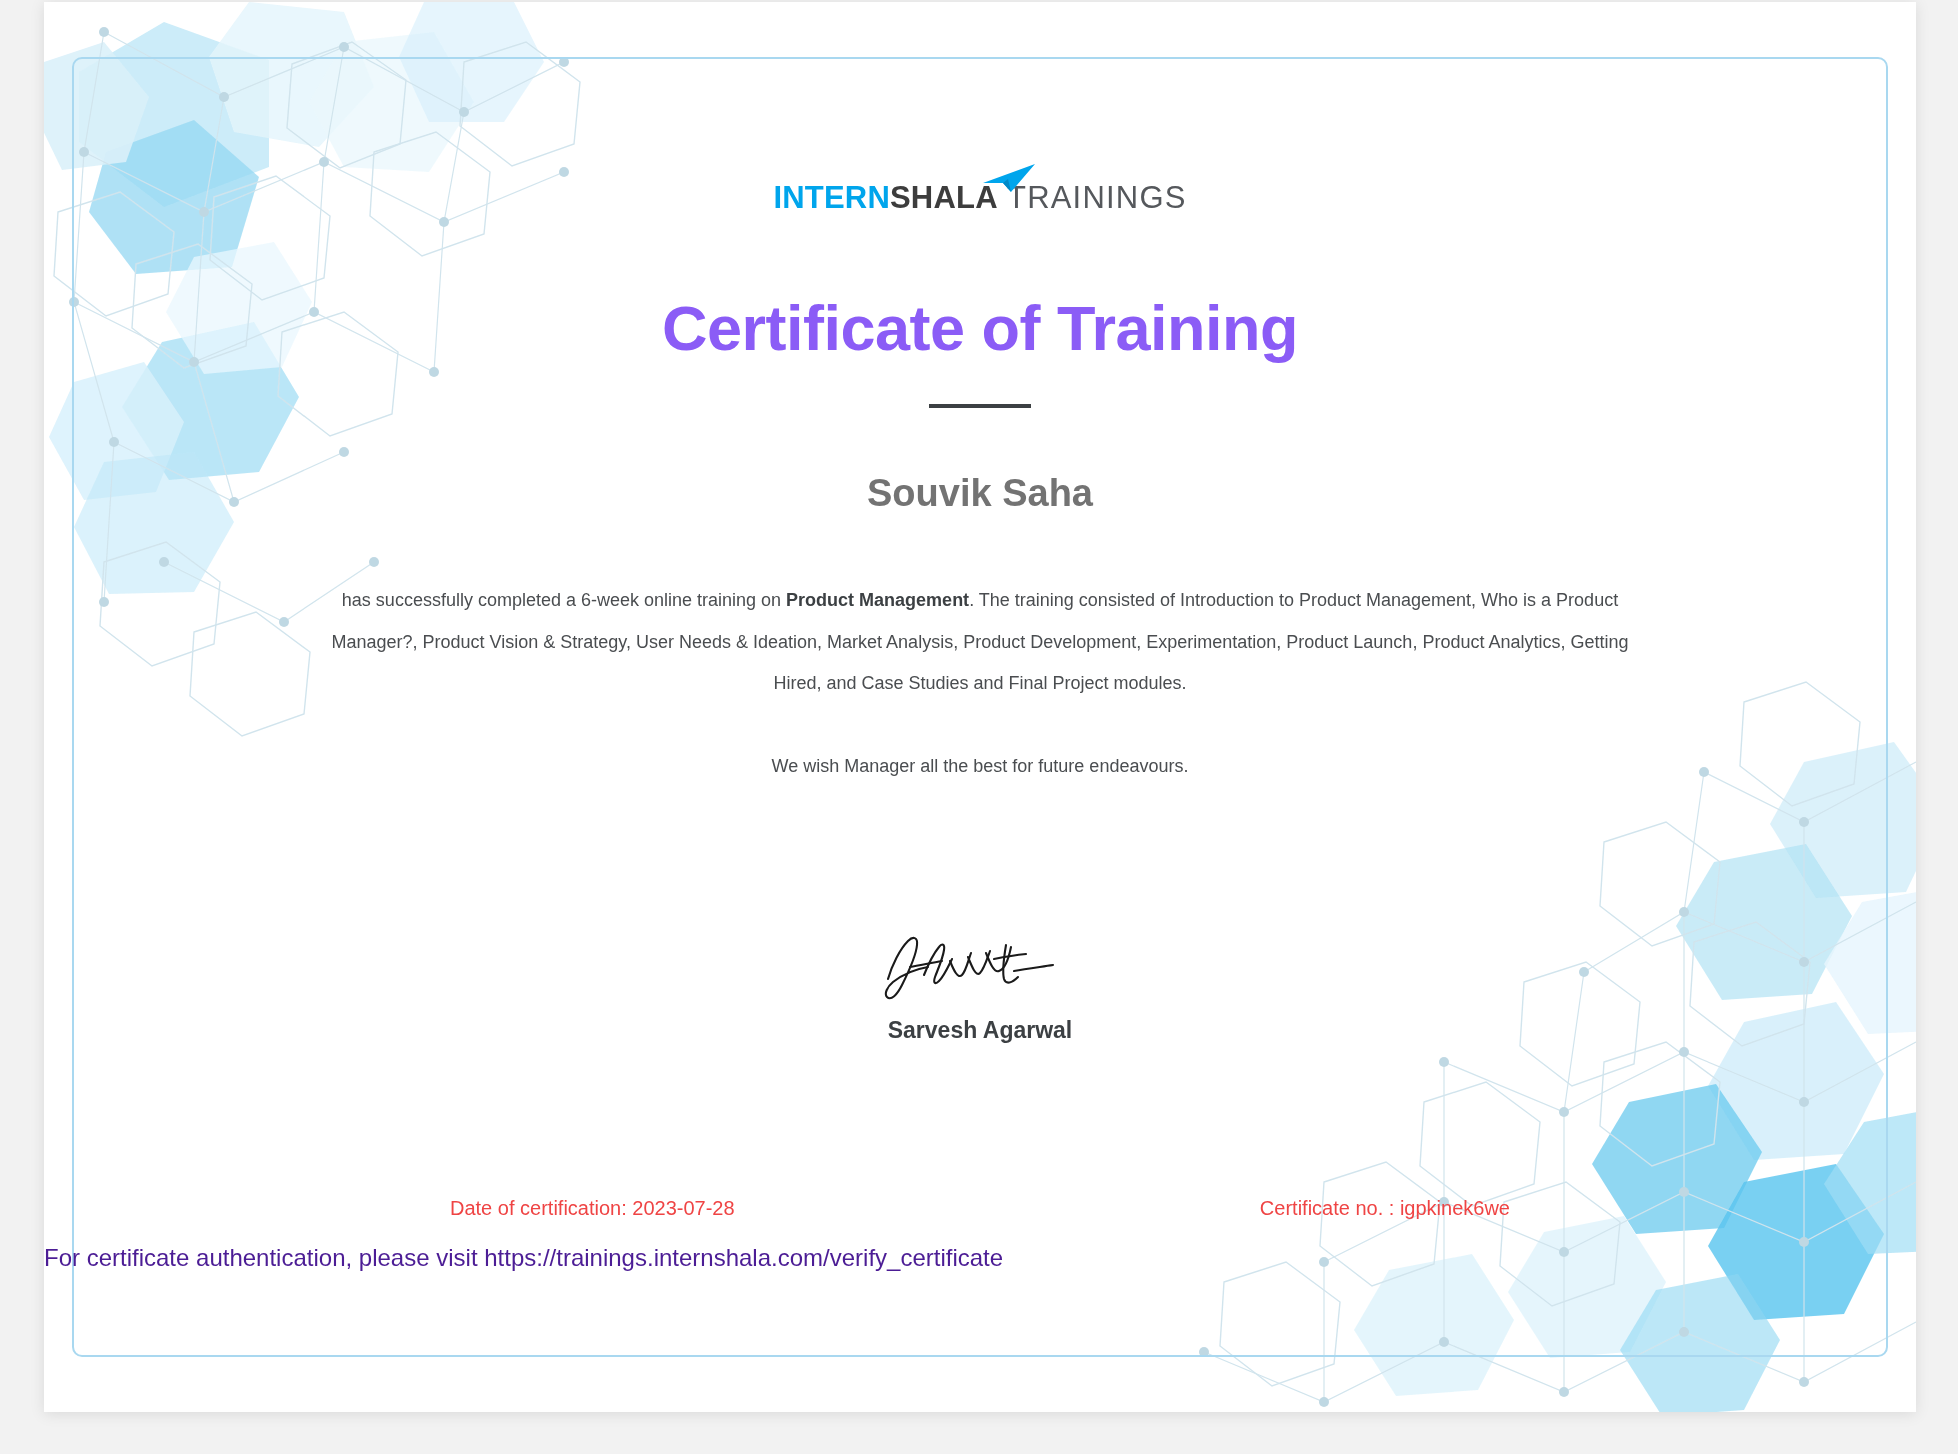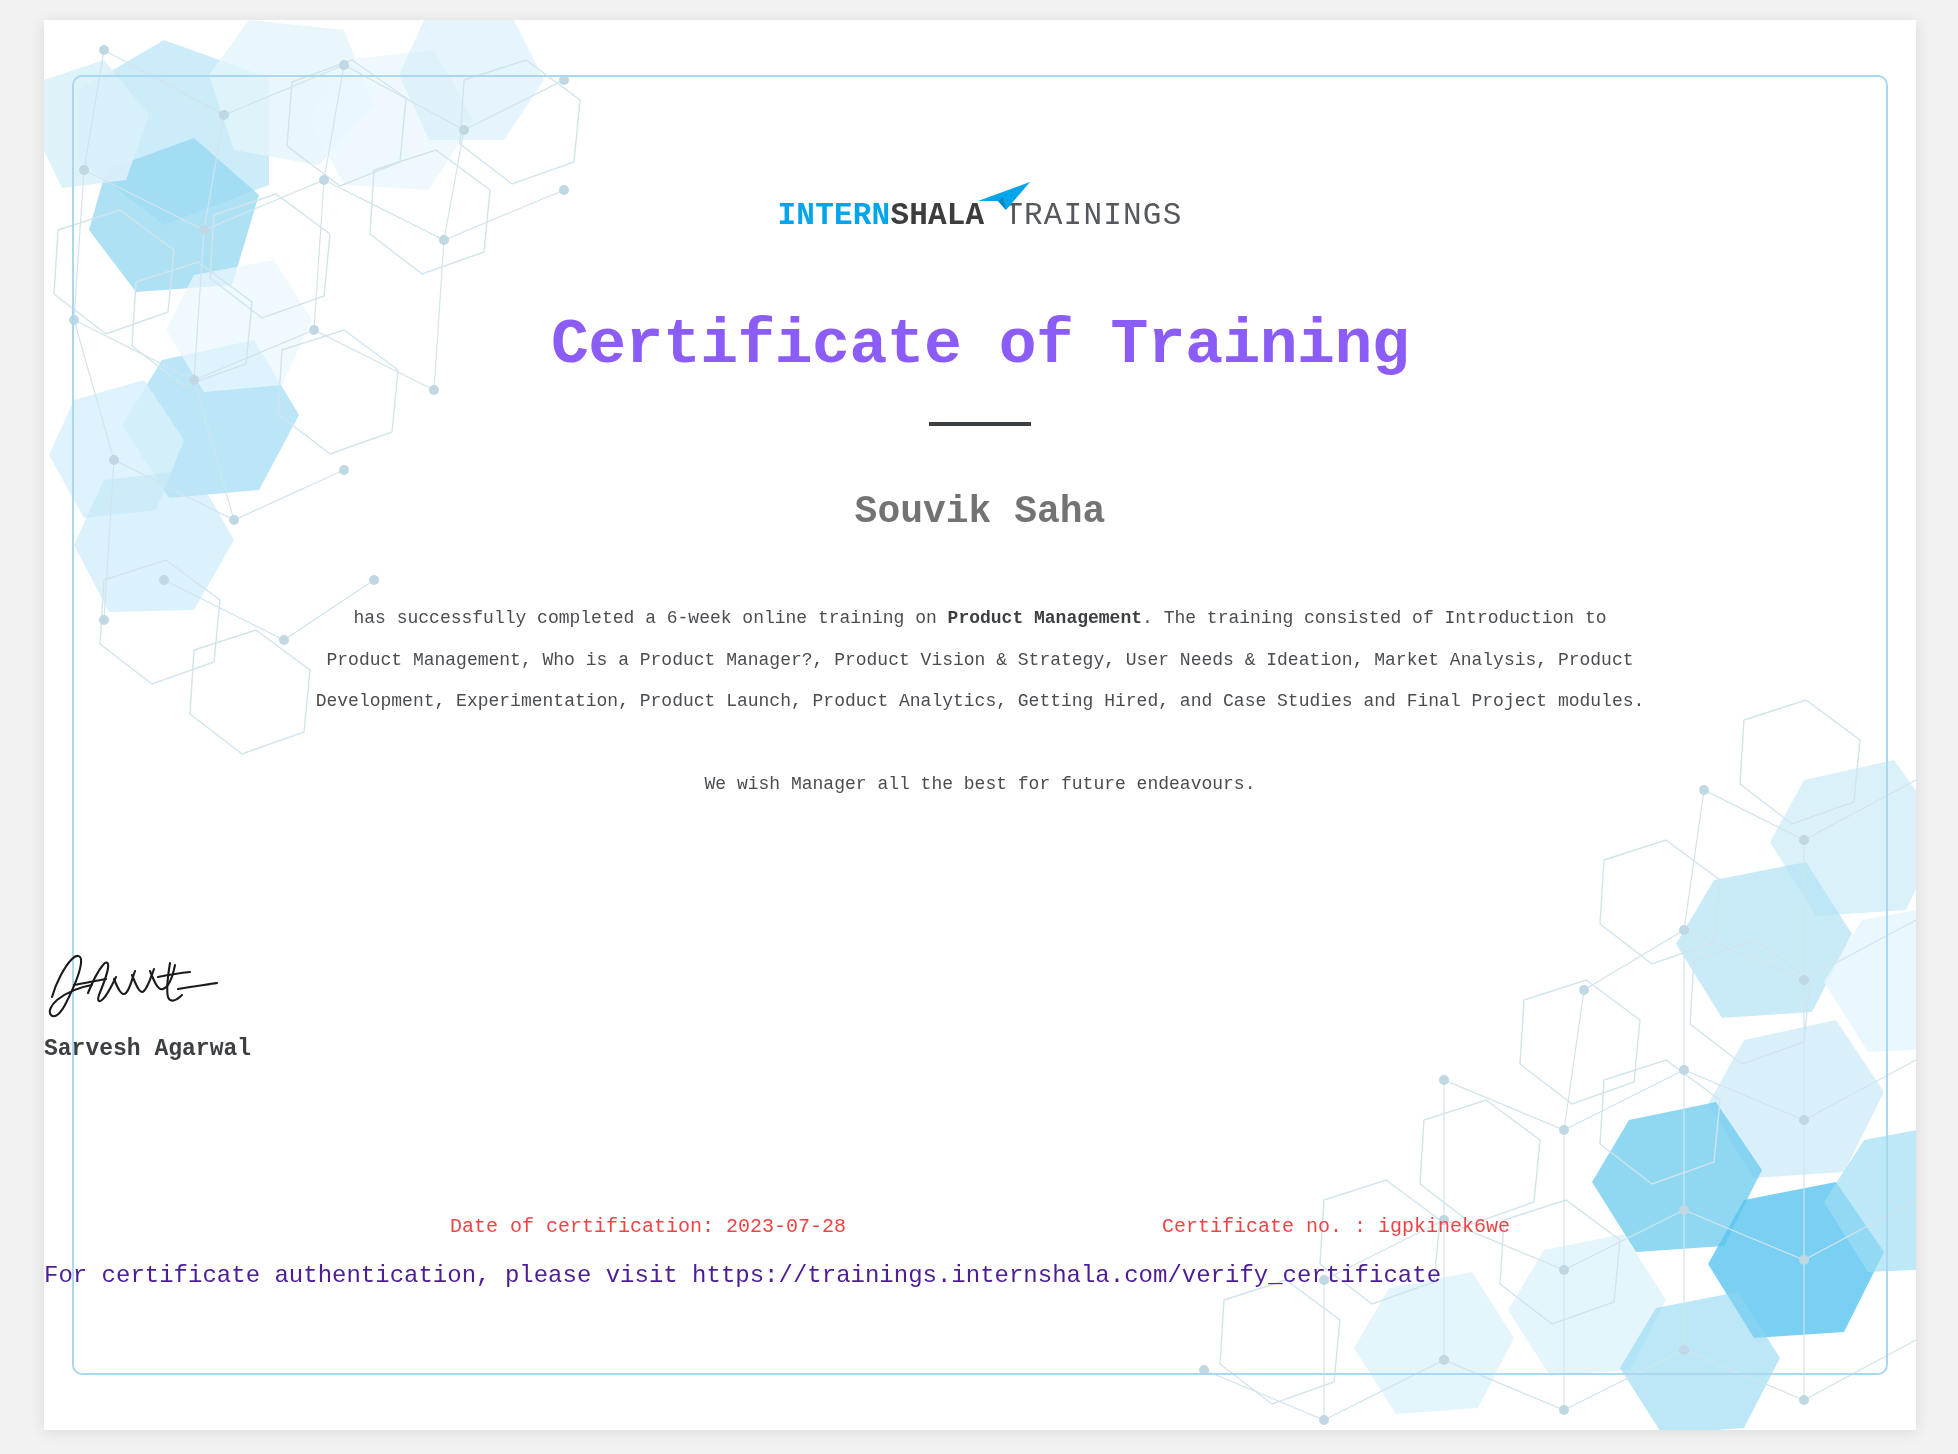--- a/index.html
+++ b/index.html
@@ -17,27 +17,26 @@
     width: 1958px;
     height: 1454px;
     background: #f2f2f2;
     overflow: hidden;
   }
 
   
   .certificate {
     position: absolute;
     left: 44px;
-    top: 20px;
+    top: 2px;
     width: 1872px;
     height: 1410px;
     background: #ffffff;
     box-shadow: 0 2px 14px rgba(0,0,0,0.10);
     overflow: hidden;
-    font-family: Liberation Mono, monospace;
   }
 
   
   .frame {
     position: absolute;
     left: 28px;
     top: 55px;
     right: 28px;
     bottom: 55px;
     border: 2px solid #a9d8f0;
@@ -137,21 +136,21 @@
     color: #4a4d50;
   }
   .body-text b { font-weight: 700; color: #3c4043; }
 
   
   .sig-block {
     position: absolute;
     top: 925px;
     left: 0;
     width: 100%;
-    text-align: left;
+    text-align: center;
   }
   .sig-img { width: 200px; height: 78px; display: inline-block; }
   .sig-name {
     margin-top: 8px;
     font-size: 23px;
     font-weight: 700;
     color: #3c4043;
   }
   .sig-role {
     margin-top: 14px;

